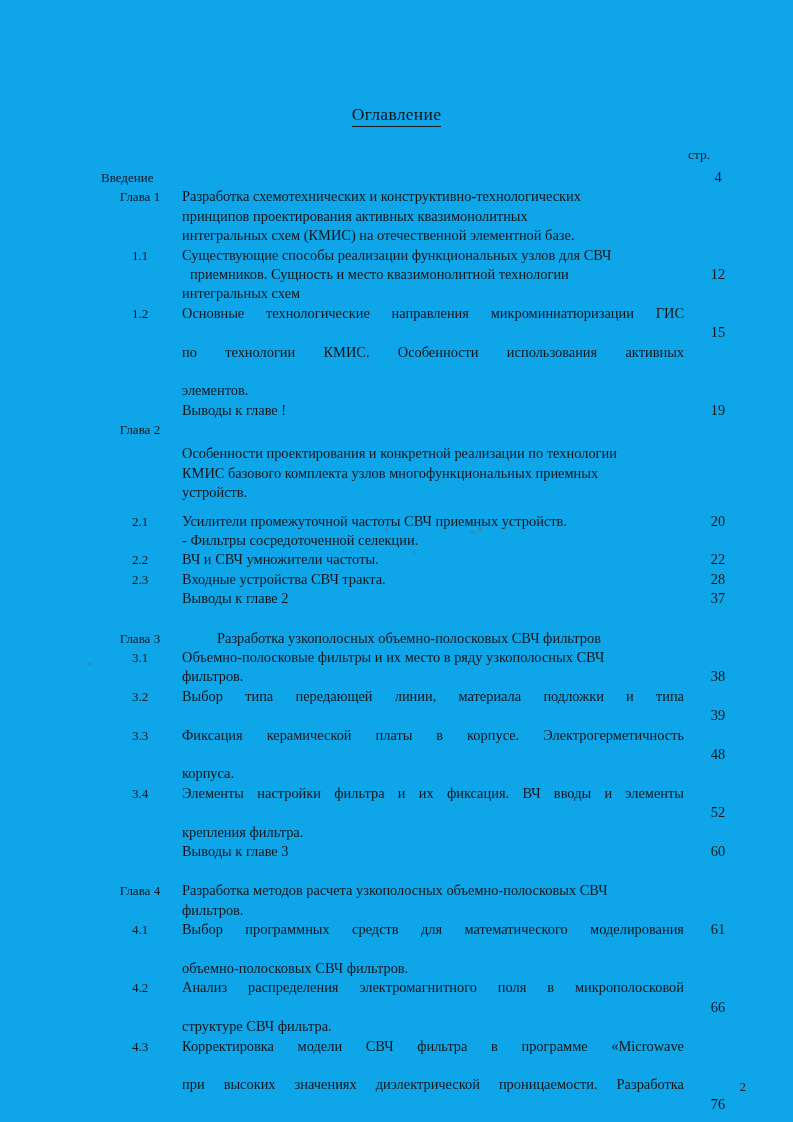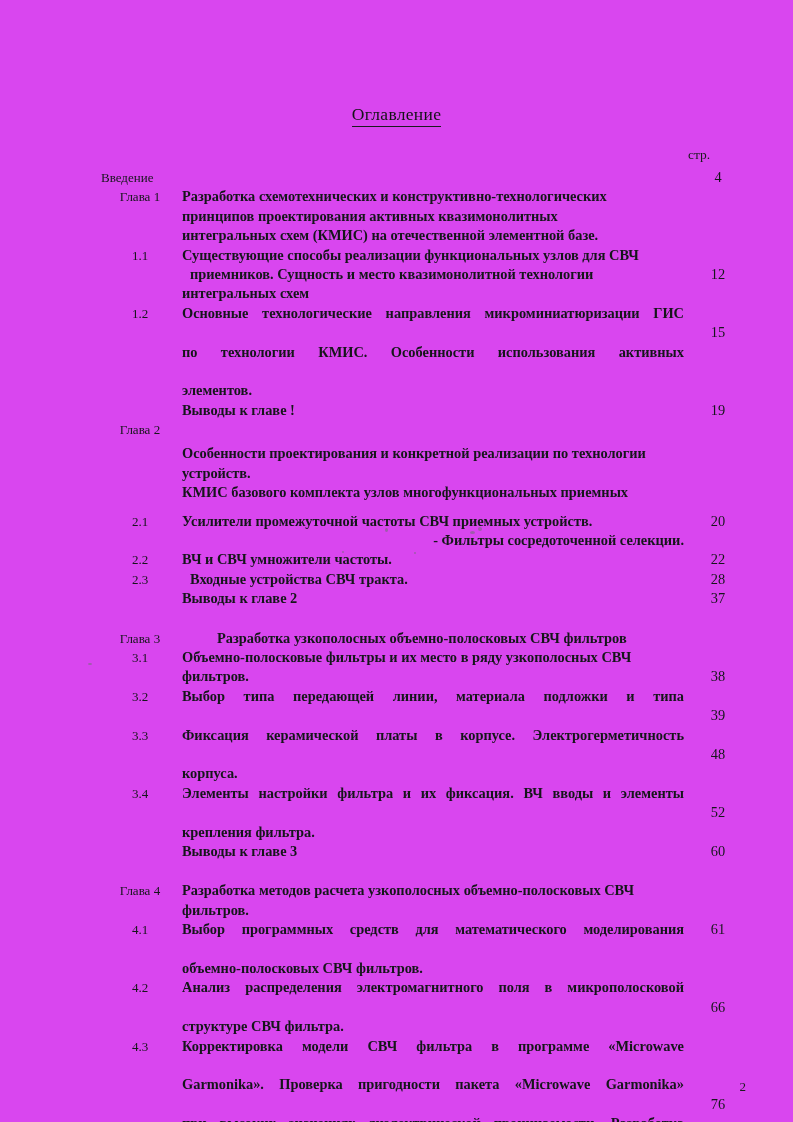--- a/index.html
+++ b/index.html
@@ -13,21 +13,21 @@
     height: 1122px;
     position: relative;
     font-family: "Liberation Serif", "DejaVu Serif", serif;
     color: #17181a;
     overflow: hidden;
   }
 
   .page {
     position: absolute;
     inset: 0;
-    background: #d946ef;
+    background: #0ea5e9;
   }
 
   
   .doc-title {
     position: absolute;
     left: 0;
     right: 0;
     top: 104px;
     text-align: center;
     font-size: 17.5px;
@@ -74,21 +74,20 @@
     color: #15161a;
   }
   .col-num.left-align { text-align: left; padding-left: 3px; }
 
   .col-title {
     flex: 1 1 auto;
     font-size: 14.4px;
     line-height: 19.4px;
     color: #15161a;
     padding-right: 6px;
-    font-weight: bold;
   }
   .col-title.justify {
     text-align: justify;
   }
   .col-title.justify > .j-line {
     display: block;
     text-align: justify;
   }
   .col-title.justify > .j-line::after {
     content: "";
@@ -183,45 +182,45 @@
         <div class="col-num"></div>
         <div class="col-title">
           <span class="j-line last" style="display: block; white-space: nowrap;">Выводы к главе !</span>
         </div>
         <div class="col-page">19</div>
       </div>
       <div class="row">
         <div class="col-num">Глава 2</div>
         <div class="col-title">
           <span class="j-line" style="display: block; white-space: nowrap; margin-top: 24px;">Особенности проектирования и конкретной реализации по технологии</span>
+          <span class="j-line" style="display: block; white-space: nowrap;">КМИС базового комплекта узлов многофункциональных приемных</span>
           <span class="j-line last" style="display: block; white-space: nowrap;">устройств.</span>
-          <span class="j-line" style="display: block; white-space: nowrap;">КМИС базового комплекта узлов многофункциональных приемных</span>
         </div>
         <div class="col-page"></div>
       </div>
       <div class="gap-sm"></div>
       <div class="row">
         <div class="col-num">2.1</div>
         <div class="col-title">
           <span class="j-line" style="display: block; white-space: nowrap;">Усилители промежуточной частоты СВЧ приемных устройств.</span>
-          <span class="j-line last" style="display: block; white-space: nowrap; text-align: right;">- Фильтры сосредоточенной селекции.</span>
+          <span class="j-line last" style="display: block; white-space: nowrap;">- Фильтры сосредоточенной селекции.</span>
         </div>
         <div class="col-page">20</div>
       </div>
       <div class="row">
         <div class="col-num">2.2</div>
         <div class="col-title">
           <span class="j-line last" style="display: block; white-space: nowrap;">ВЧ и СВЧ умножители частоты.</span>
         </div>
         <div class="col-page">22</div>
       </div>
       <div class="row">
         <div class="col-num">2.3</div>
         <div class="col-title">
-          <span class="j-line last" style="display: block; white-space: nowrap; margin-left: 8px;">Входные устройства СВЧ тракта.</span>
+          <span class="j-line last" style="display: block; white-space: nowrap;">Входные устройства СВЧ тракта.</span>
         </div>
         <div class="col-page">28</div>
       </div>
       <div class="row">
         <div class="col-num"></div>
         <div class="col-title">
           <span class="j-line last" style="display: block; white-space: nowrap;">Выводы к главе 2</span>
         </div>
         <div class="col-page">37</div>
       </div>
@@ -293,21 +292,20 @@
         <div class="col-title justify">
           <span class="j-line"> Анализ распределения электромагнитного поля в микрополосковой</span>
           <span class="j-line last">структуре  СВЧ фильтра.</span>
         </div>
         <div class="col-page pg-shift-1">66</div>
       </div>
       <div class="row">
         <div class="col-num">4.3</div>
         <div class="col-title justify">
           <span class="j-line">Корректировка модели СВЧ фильтра в программе «Microwave</span>
-          <span class="j-line">Garmonika». Проверка пригодности пакета «Microwave Garmonika»</span>
           <span class="j-line">при высоких значениях диэлектрической проницаемости. Разработка</span>
         </div>
         <div class="col-page pg-shift-3">76</div>
       </div>
     </div>
 
   <div class="folio">2</div>
 
   <div class="speckle" style="left:385px;top:528px;width:3px;height:4px;"></div>
   <div class="speckle" style="left:478px;top:527px;width:4px;height:4px;"></div>

